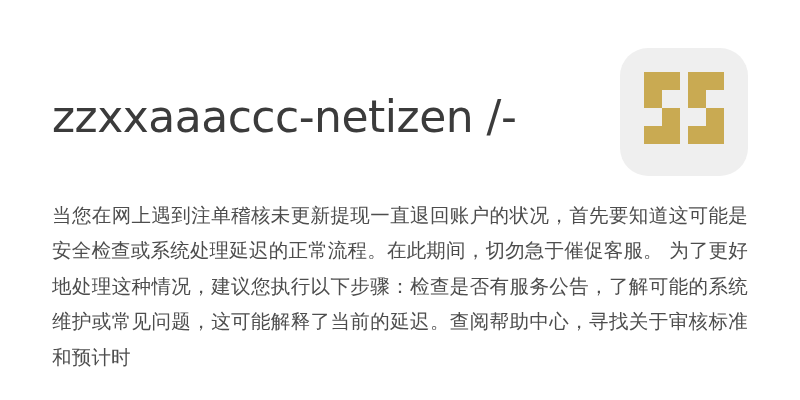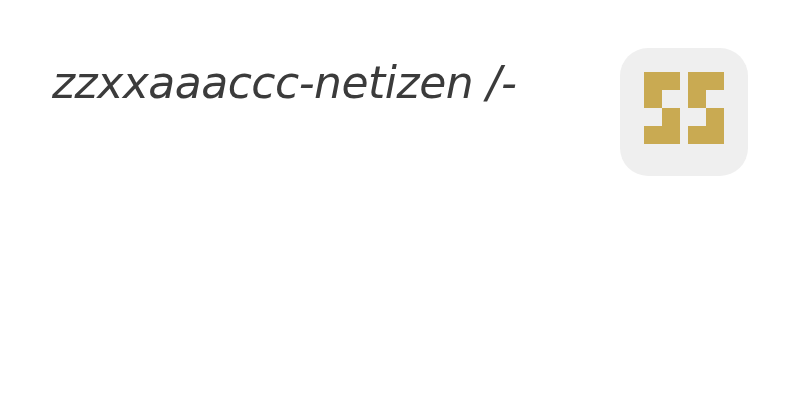--- a/index.html
+++ b/index.html
@@ -16,23 +16,22 @@
   }
   .page {
     position: relative;
     width: 800px;
     height: 400px;
     box-sizing: border-box;
     padding: 40px 52px 0 52px;
   }
   .header-row {
     display: flex;
-    align-items: flex-start;
+    align-items: center;
     justify-content: space-between;
-    font-style: italic;
   }
   .title-block {
     flex: 1 1 auto;
     min-width: 0;
     padding-top: 18px;
   }
   .title {
     font-family: "DejaVu Sans", sans-serif;
     font-size: 44px;
     line-height: 1.12;
@@ -95,14 +94,15 @@
           <rect x="68" y="42" width="18" height="18" fill="#c9aa52"></rect>
           <rect x="86" y="60" width="18" height="18" fill="#c9aa52"></rect>
           <rect x="68" y="78" width="18" height="18" fill="#c9aa52"></rect>
           <rect x="86" y="78" width="18" height="18" fill="#c9aa52"></rect>
         </svg>
       </div>
     </div>
 
   </div>
 
+  <p class="body-text">当您在网上遇到注单稽核未更新提现一直退回账户的状况，首先要知道这可能是安全检查或系统处理延迟的正常流程。在此期间，切勿急于催促客服。 为了更好地处理这种情况，建议您执行以下步骤：检查是否有服务公告，了解可能的系统维护或常见问题，这可能解释了当前的延迟。查阅帮助中心，寻找关于审核标准和预计时</p>
 
 </div>
 
 </body></html>

